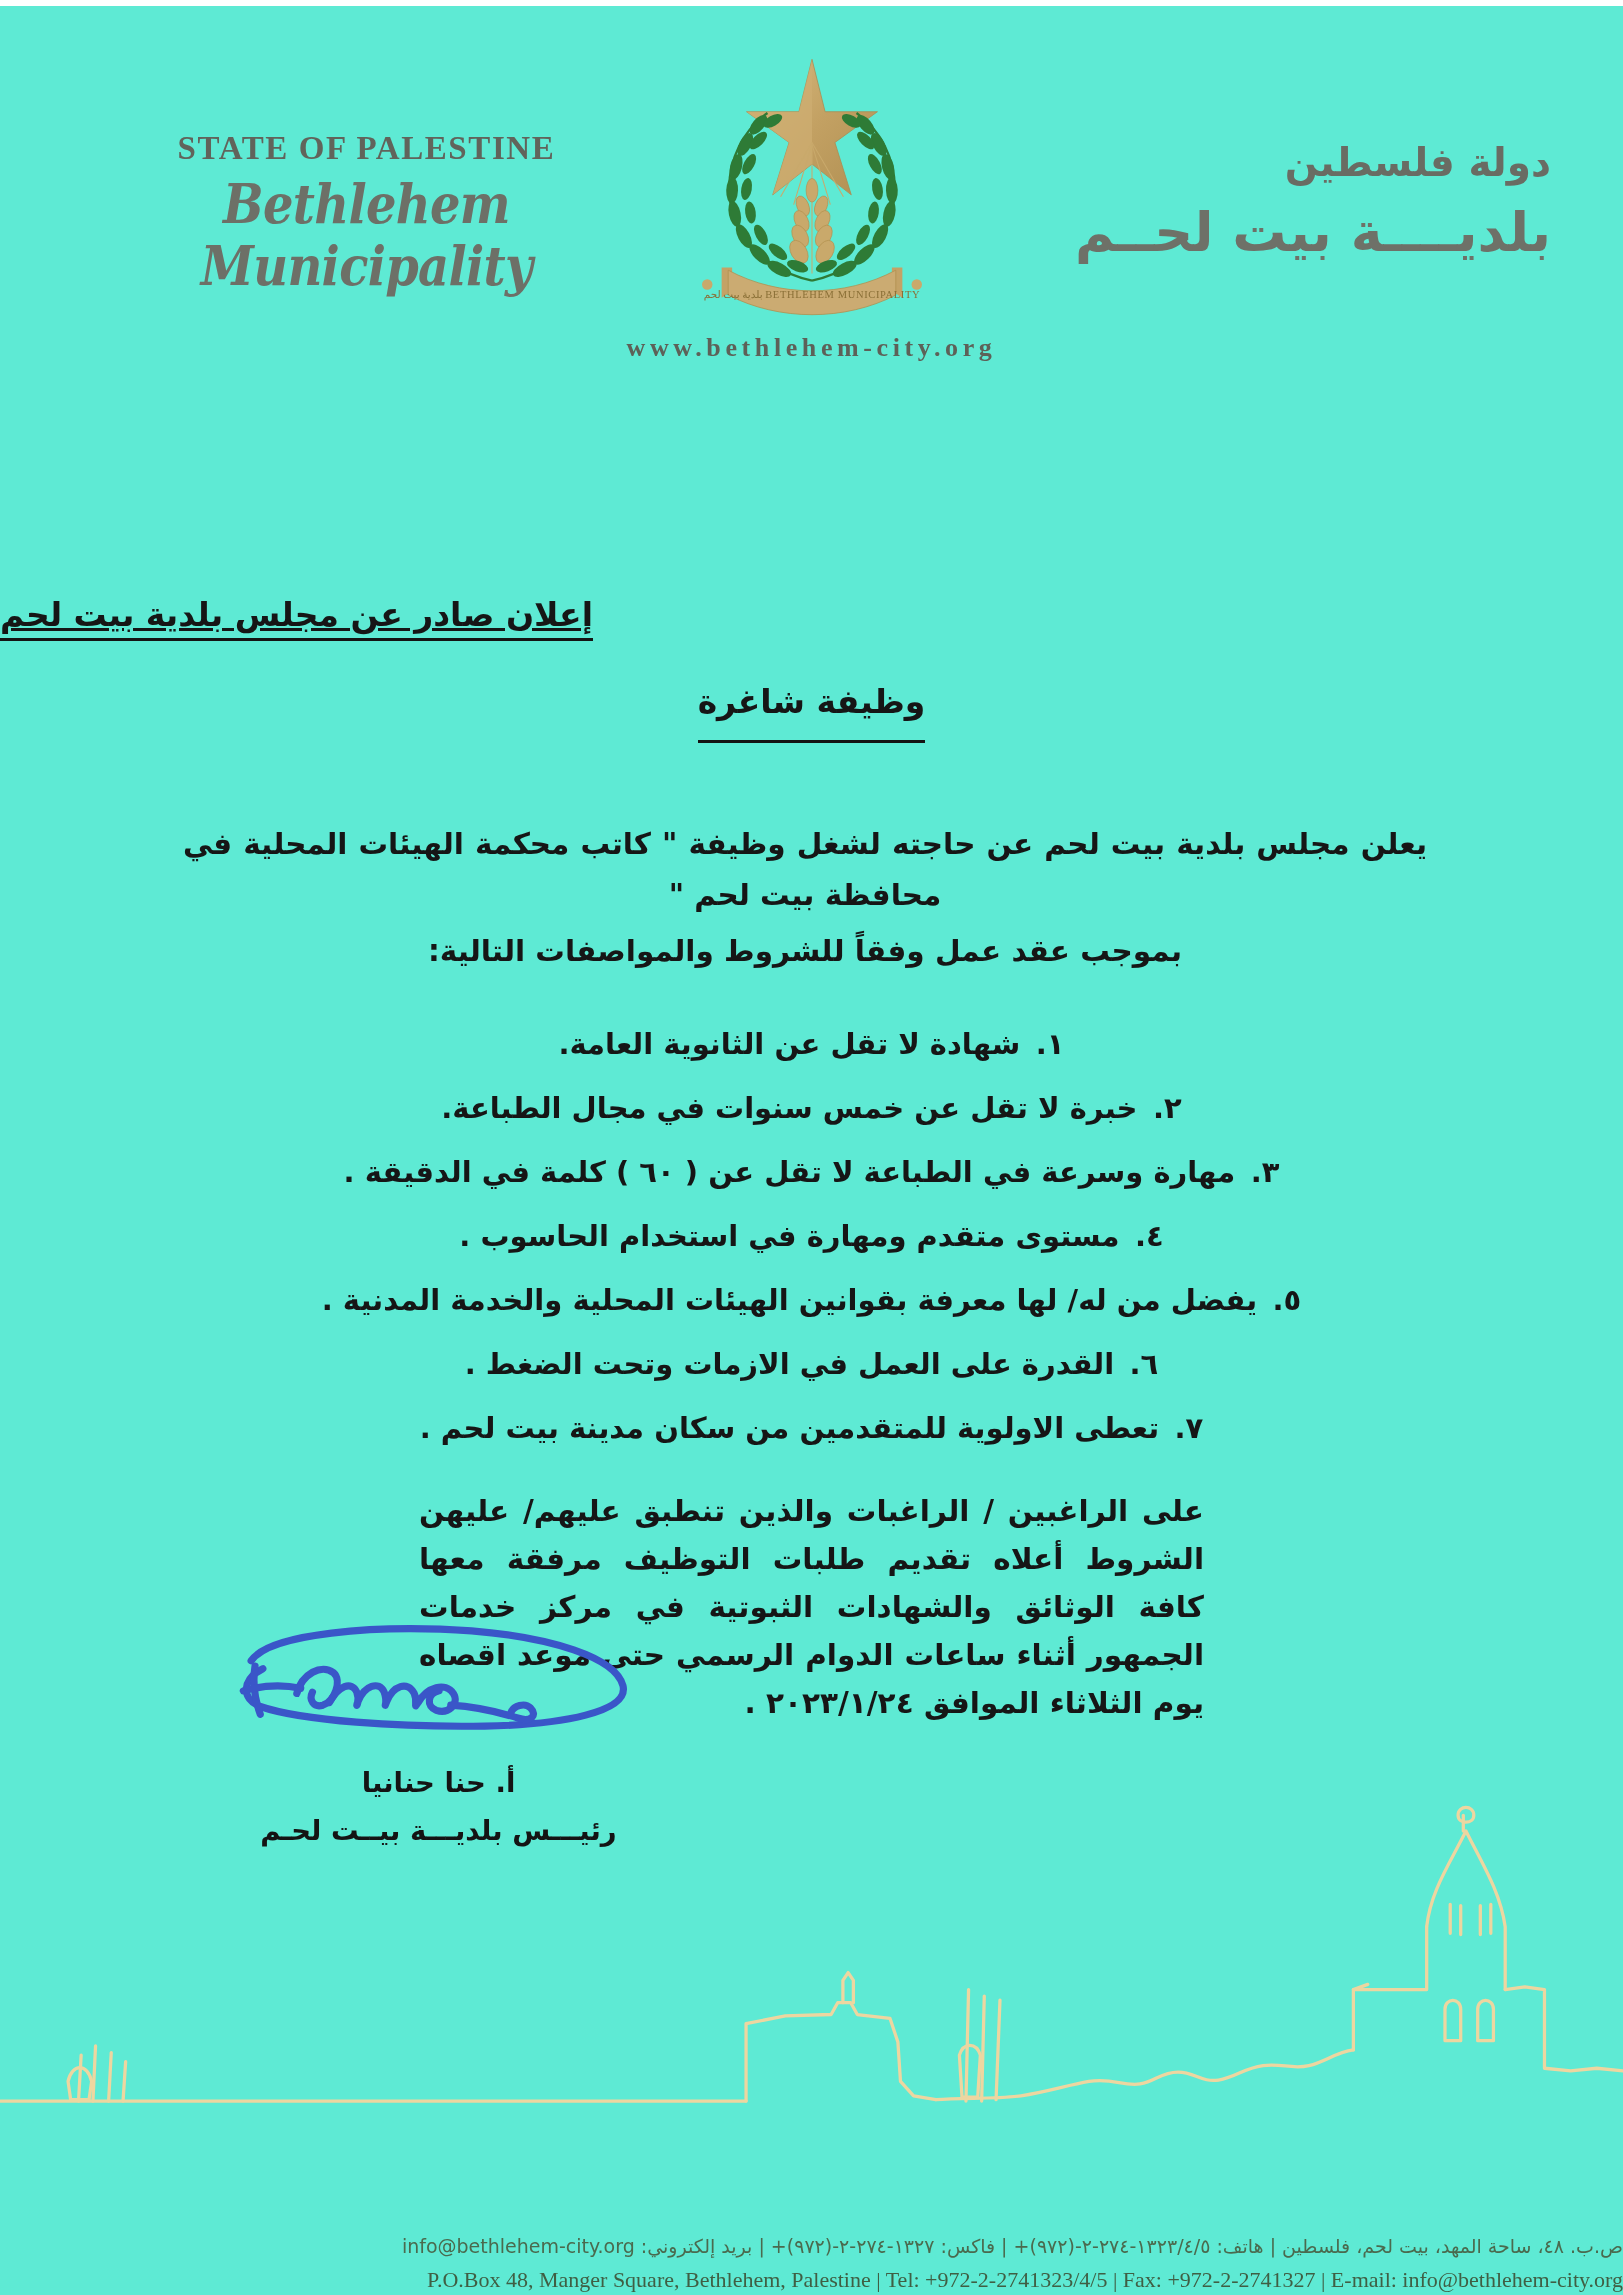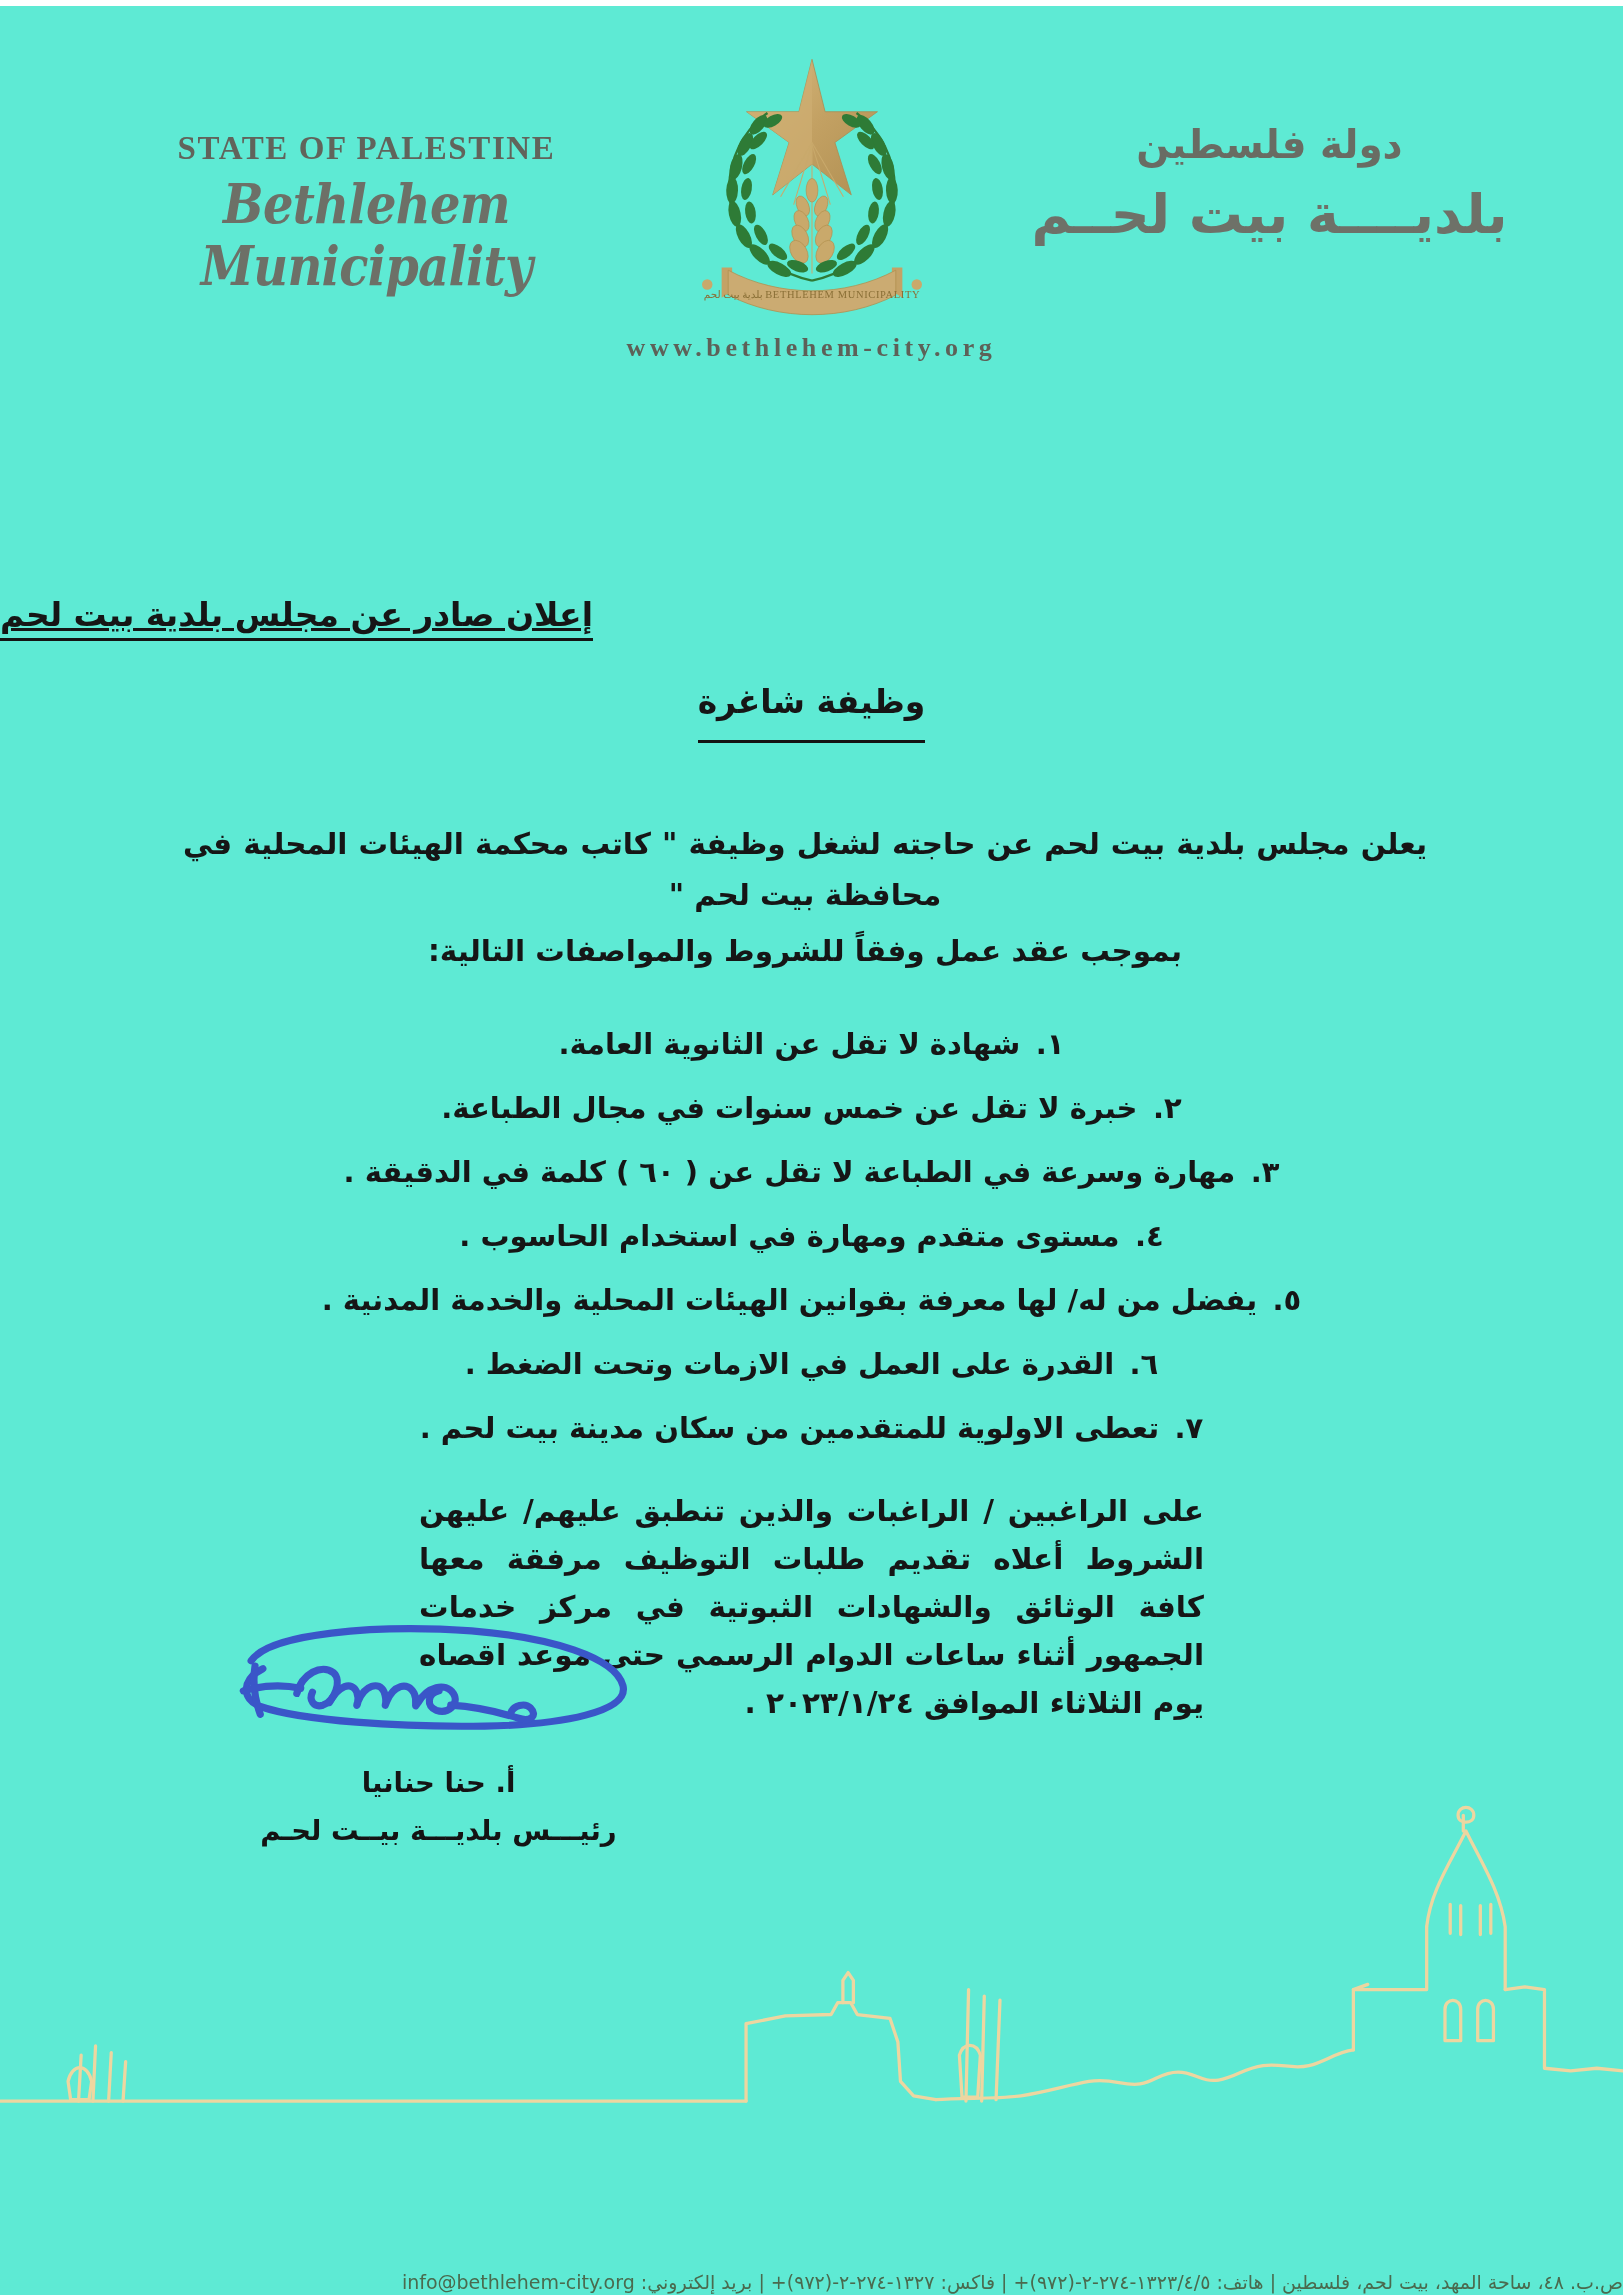--- a/index.html
+++ b/index.html
@@ -48,23 +48,23 @@
     font-weight: bold;
     font-size: 48px;
     color: #6d7067;
     margin-top: 11.8px;
     letter-spacing: -0.7px;
     transform: scaleY(1.12);
   }
   .lh-right {
     position: absolute;
     right: 72px;
-    top: 116px;
+    top: 134px;
     width: 563px;
-    text-align: center;
+    text-align: right;
     direction: rtl;
     color: #6a6d64;
   }
   .lh-ar1 {
     font-family: "DejaVu Sans", sans-serif;
     font-weight: bold;
     font-size: 39px;
     color: #696c63;
   }
   .lh-ar2 {
@@ -456,16 +456,17 @@
 
       <path d="M2300 300 L2330 296 L2360 300 L2360 420 L2400 424 L2440 420 L2480 424"></path>
 
       <path d="M120 470 L124 400 M142 470 L146 386 M166 470 L170 396 M188 470 L192 410"></path>
       <path d="M104 440 C110 412, 134 412, 140 440 L136 468 L108 468 Z"></path>
     </g>
   </svg>
 
   <div class="footer">
     <div class="footer-ar">ص.ب. ٤٨، ساحة المهد، بيت لحم، فلسطين | هاتف: ١٣٢٣/٤/٥-٢٧٤-٢-(٩٧٢)+ | فاكس: ١٣٢٧-٢٧٤-٢-(٩٧٢)+ | بريد إلكتروني: info@bethlehem-city.org</div>
+    <div class="footer-en">P.O.Box 48, Manger Square, Bethlehem, Palestine | Tel:  +972-2-2741323/4/5 | Fax: +972-2-2741327 | E-mail: info@bethlehem-city.org</div>
   </div>
 
 </div>
 
 
 </body></html>

